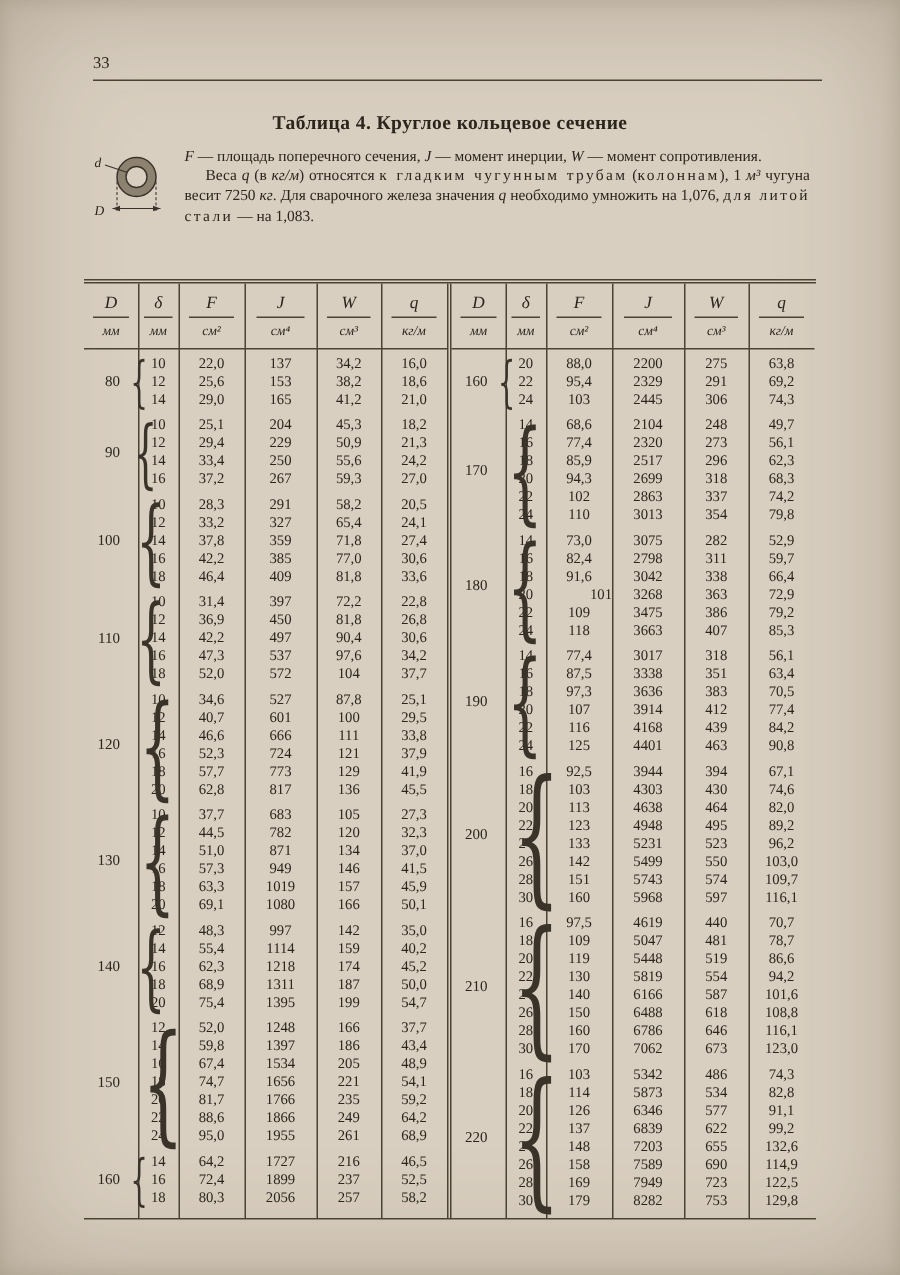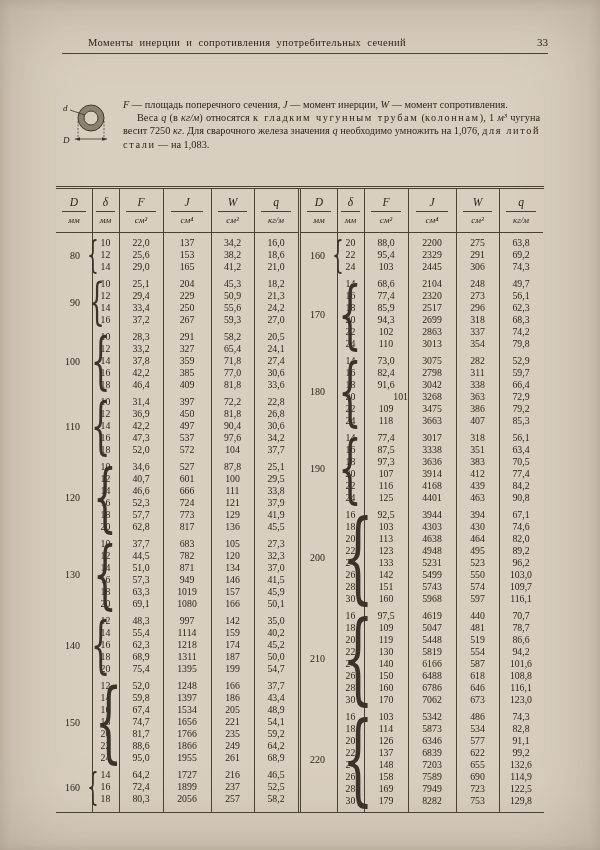--- a/index.html
+++ b/index.html
@@ -59,24 +59,24 @@
     font-family:"DejaVu Serif",serif; color:#3a332a;
   }
   .fig-ink{ stroke:#39322a; }
 </style>
 </head>
 <body>
 
 <div class="page">
 
   <div class="runhead">
-    <span class="head-text">Моменты инерции и сопротивления употребительных сечений</span>
     <span class="pagenum">33</span>
   </div>
 
+  <div class="title">Таблица 4. Круглое кольцевое сечение</div>
 
   <div class="intro">
     <span class="figwrap">
       <svg width="54" height="48" viewBox="0 0 54 48">
         <circle cx="29" cy="19" r="10" fill="none" stroke="#8d816f" stroke-width="5.5"></circle>
         <circle class="fig-ink" cx="29" cy="19" r="13" fill="none" stroke-width="1"></circle>
         <circle class="fig-ink" cx="29" cy="19" r="7" fill="none" stroke-width="1"></circle>
         <text x="1" y="12" font-size="9" font-style="italic" fill="#2b251c">d</text>
         <line class="fig-ink" x1="8" y1="11" x2="23" y2="16" stroke-width=".8"></line>
         <line class="fig-ink" x1="16" y1="22" x2="16" y2="42" stroke-width=".7" stroke-dasharray="2,1.5"></line>

